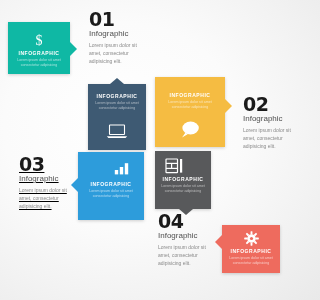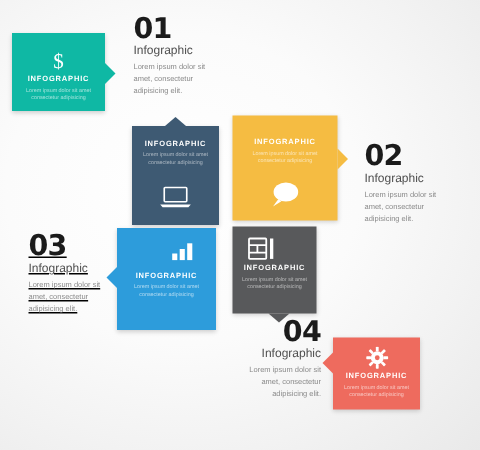--- a/index.html
+++ b/index.html
@@ -88,21 +88,21 @@
   #block-01 { left: 8px;   top: 22px;  width: 62px;  height: 52px; background: #0FB8A4; }
   #block-02 { left: 88px;  top: 84px;  width: 58px;  height: 66px; background: #3E5A73; }
   #block-03 { left: 155px; top: 77px;  width: 70px;  height: 70px; background: #F5BC42; }
   #block-04 { left: 78px;  top: 152px; width: 66px;  height: 68px; background: #2D9CDB; }
   #block-05 { left: 155px; top: 151px; width: 56px;  height: 58px; background: #58595B; }
   #block-06 { left: 222px; top: 225px; width: 58px;  height: 48px; background: #EE6B5E; }
 
   #step-1 { left: 89px;  top: 10px;  width: 56px; }
   #step-2 { left: 243px; top: 67px;  width: 55px; margin-top: 28px; }
   #step-3 { left: 19px;  top: 155px; width: 55px; text-decoration: underline; }
-  #step-4 { left: 158px; top: 212px; width: 56px; text-align: right; }
+  #step-4 { left: 158px; top: 212px; width: 56px; }
 </style>
 </head>
 <body>
 
 <div id="canvas">
 
   <div class="card" id="block-01">
     <div class="notch" style="right:-7px; top:20px; border-top:7px solid transparent; border-bottom:7px solid transparent; border-left:7px solid #0FB8A4;"></div>
     <div class="card-icon" style="top:10px;">
       <svg width="14" height="16" viewBox="0 0 14 16" aria-hidden="true">

